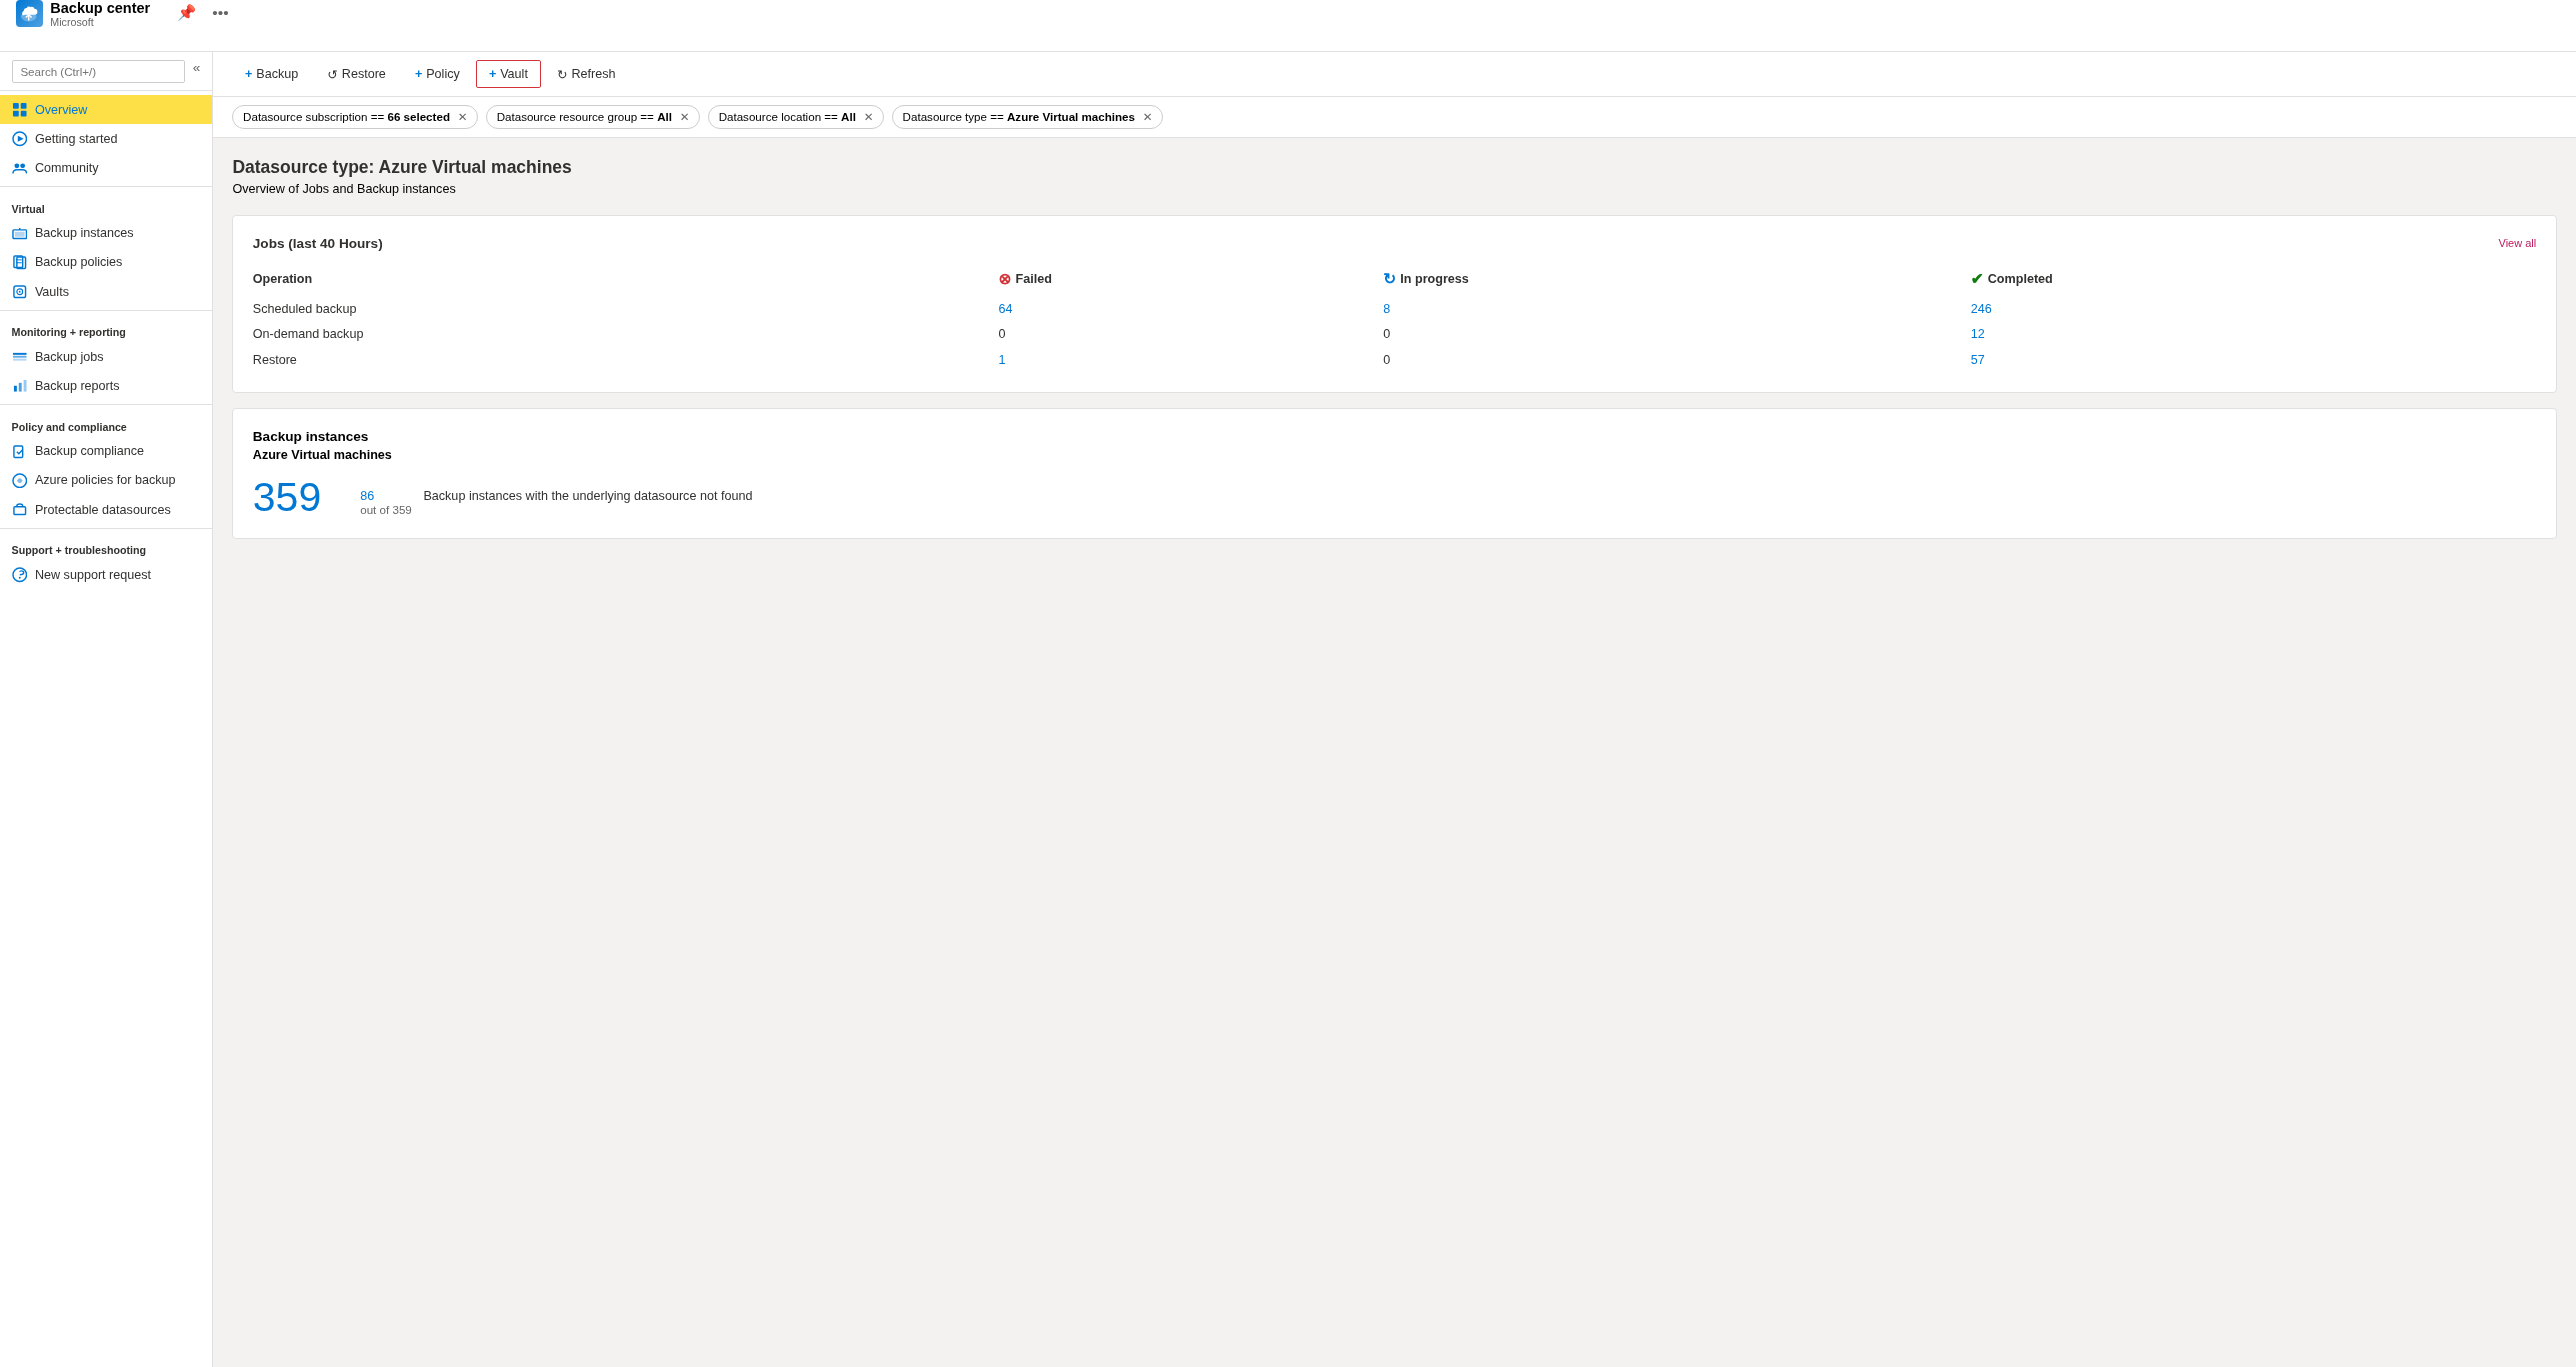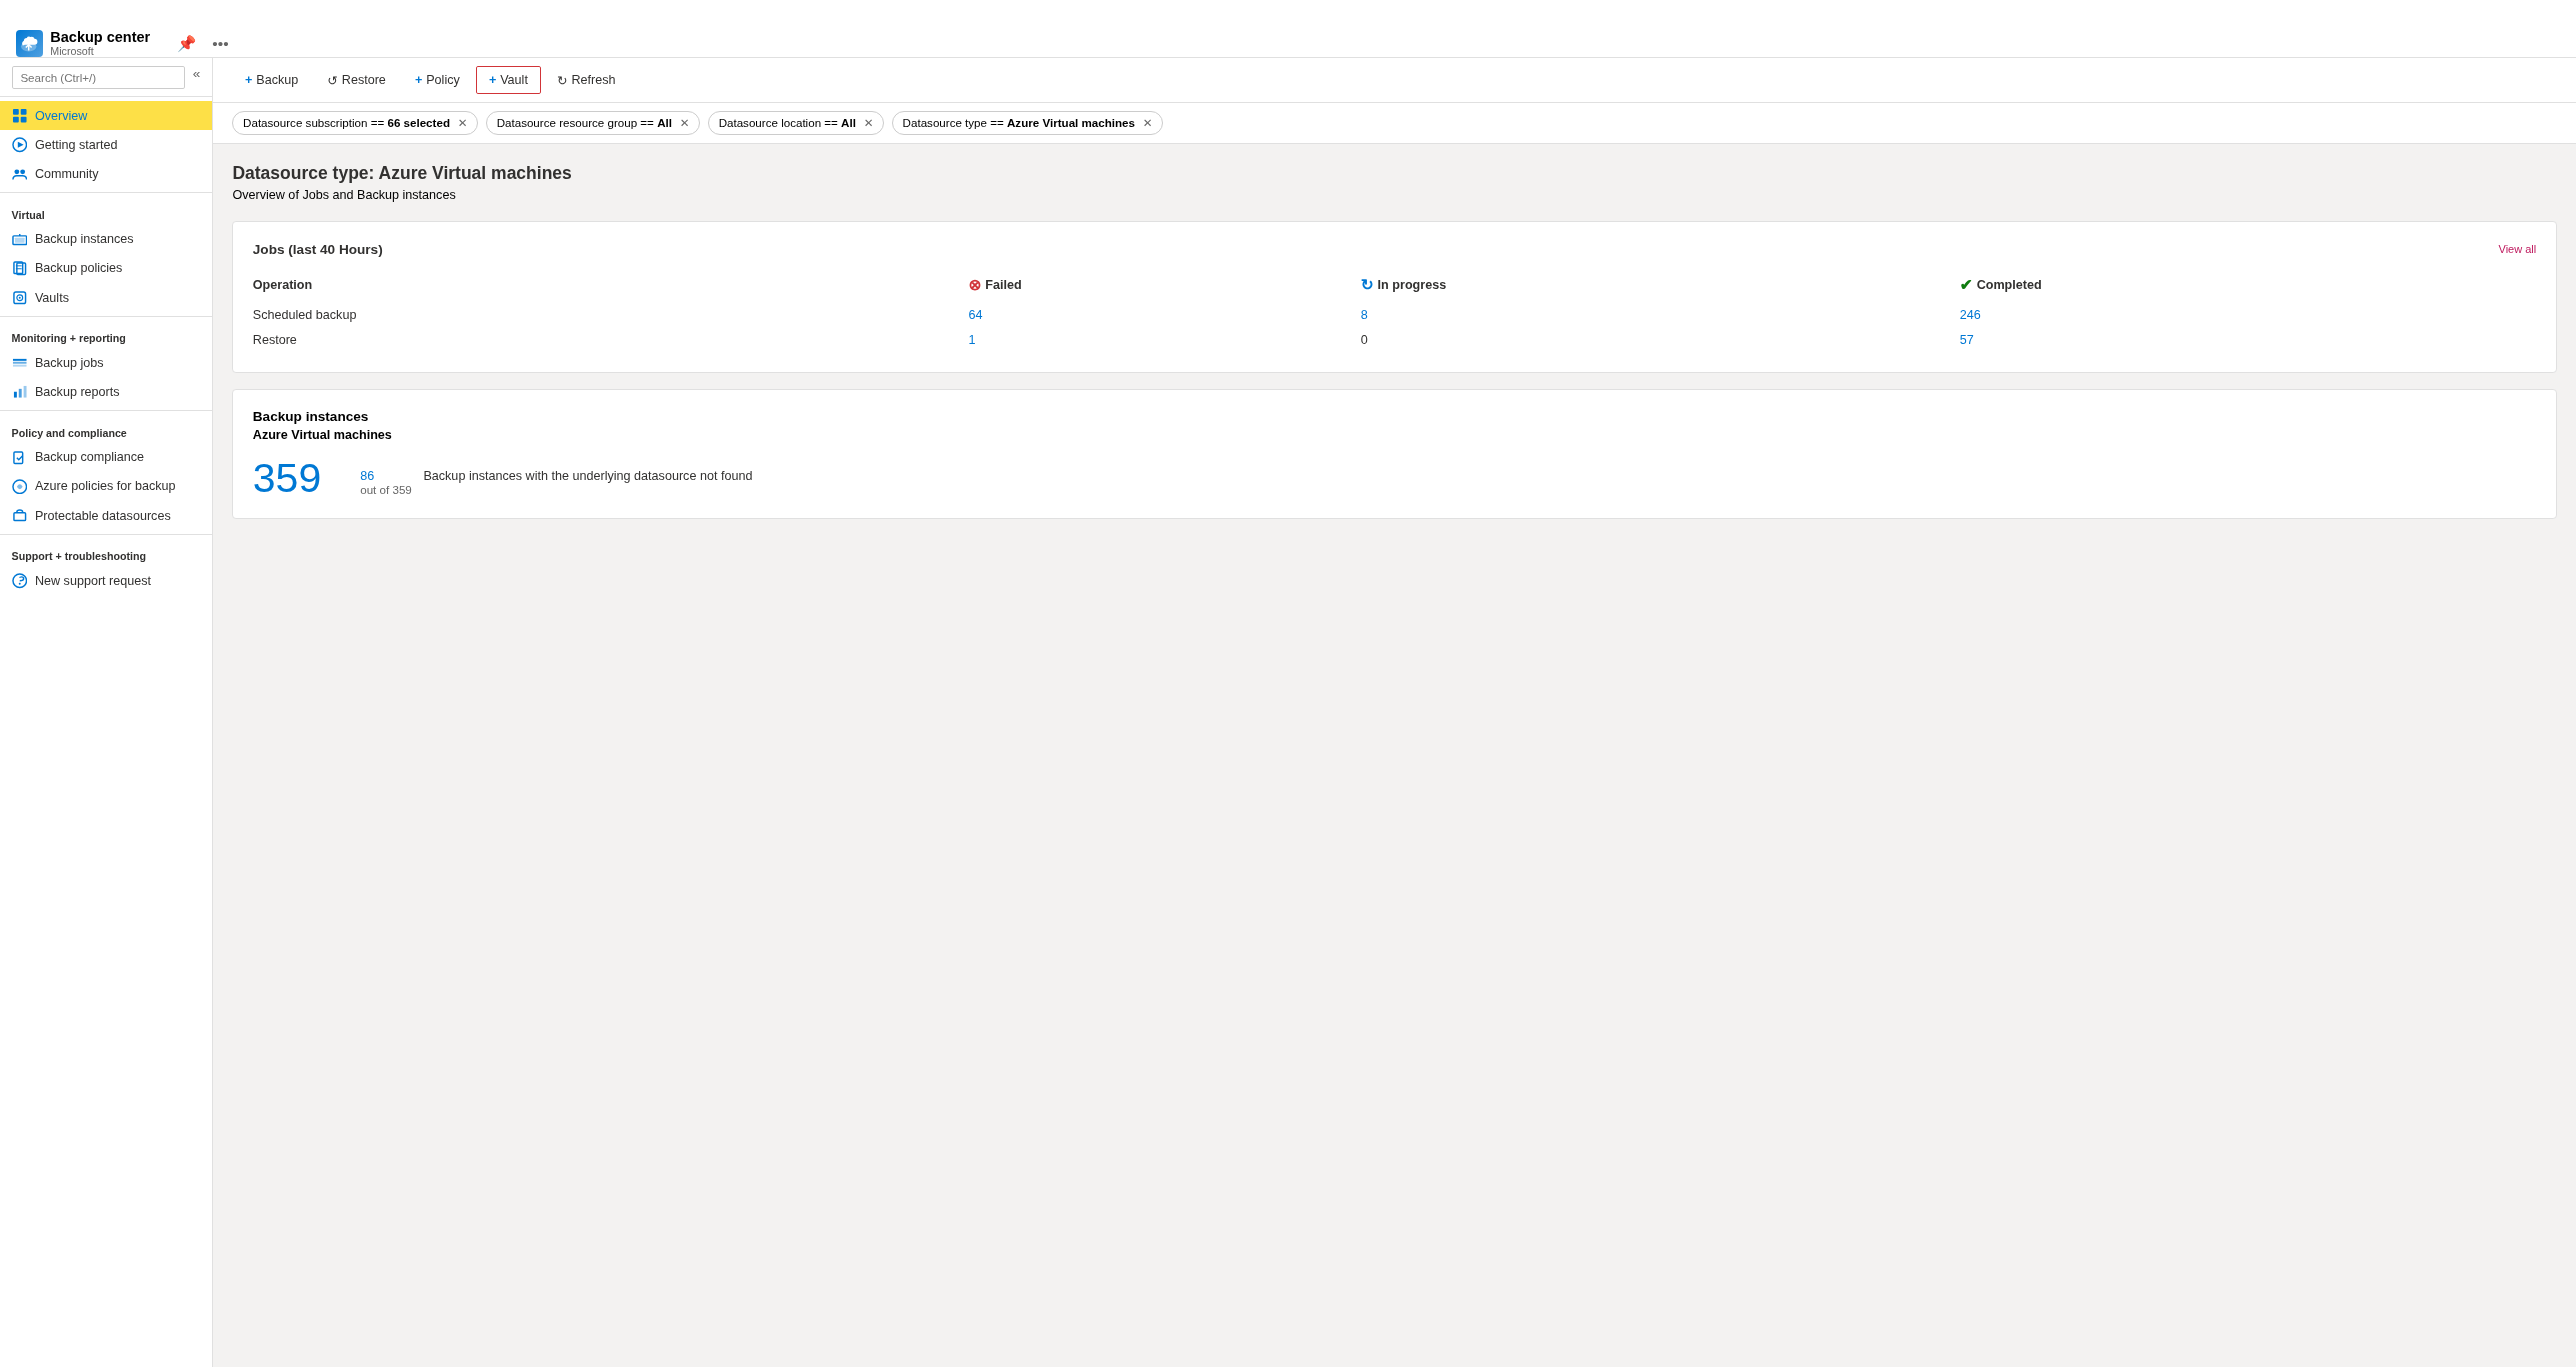--- a/index.html
+++ b/index.html
@@ -1,19 +1,19 @@
 <!DOCTYPE html>
 <html><head>
   <meta charset="utf-8">
   <style>
     * { margin: 0; padding: 0; box-sizing: border-box; }
     body { font-family: 'Segoe UI', sans-serif; font-size: 12.6px; background: #f3f2f1; display: flex; flex-direction: column; height: 100vh; overflow: hidden; }
 
     
-    .top-bar { display: flex; align-items: flex-end; background: #fff; border-bottom: 1px solid #e0e0e0; padding: 0 15.5px; height: 58px; gap: 7.8px; }
+    .top-bar { display: flex; align-items: flex-start; background: #fff; border-bottom: 1px solid #e0e0e0; padding: 0 15.5px; height: 52px; gap: 7.8px; }
     .app-icon { width: 27px; height: 27px; background: linear-gradient(135deg, #0078d4, #50a0e0); border-radius: 3.9px; display: flex; align-items: center; justify-content: center; }
     .app-icon svg { width: 19.4px; height: 19.4px; }
     .app-title-block { display: flex; flex-direction: column; margin-right: 15.5px; }
     .app-title { font-size: 14.5px; font-weight: 600; color: #000; }
     .app-subtitle { font-size: 10.7px; color: #666; }
     .top-bar-icon { color: #666; cursor: pointer; padding: 3.9px; font-size: 15.5px; }
 
     
     .layout { display: flex; flex: 1; overflow: hidden; }
 
@@ -337,20 +337,26 @@
             </tr>
           </thead>
           <tbody id="jobs-tbody">
           <tr>
       <td>Scheduled backup</td>
       <td><span class="num-link">64</span></td>
       <td><span class="num-link">8</span></td>
       <td><span class="num-link">246</span></td>
     </tr>
               <tr>
+      <td>On-demand backup</td>
+      <td><span class="">0</span></td>
+      <td><span class="">0</span></td>
+      <td><span class="num-link">12</span></td>
+    </tr>
+              <tr>
       <td>Restore</td>
       <td><span class="num-link">1</span></td>
       <td><span class="">0</span></td>
       <td><span class="num-link">57</span></td>
     </tr>
             </tbody>
         </table>
       </div>
 
       <div class="card">

